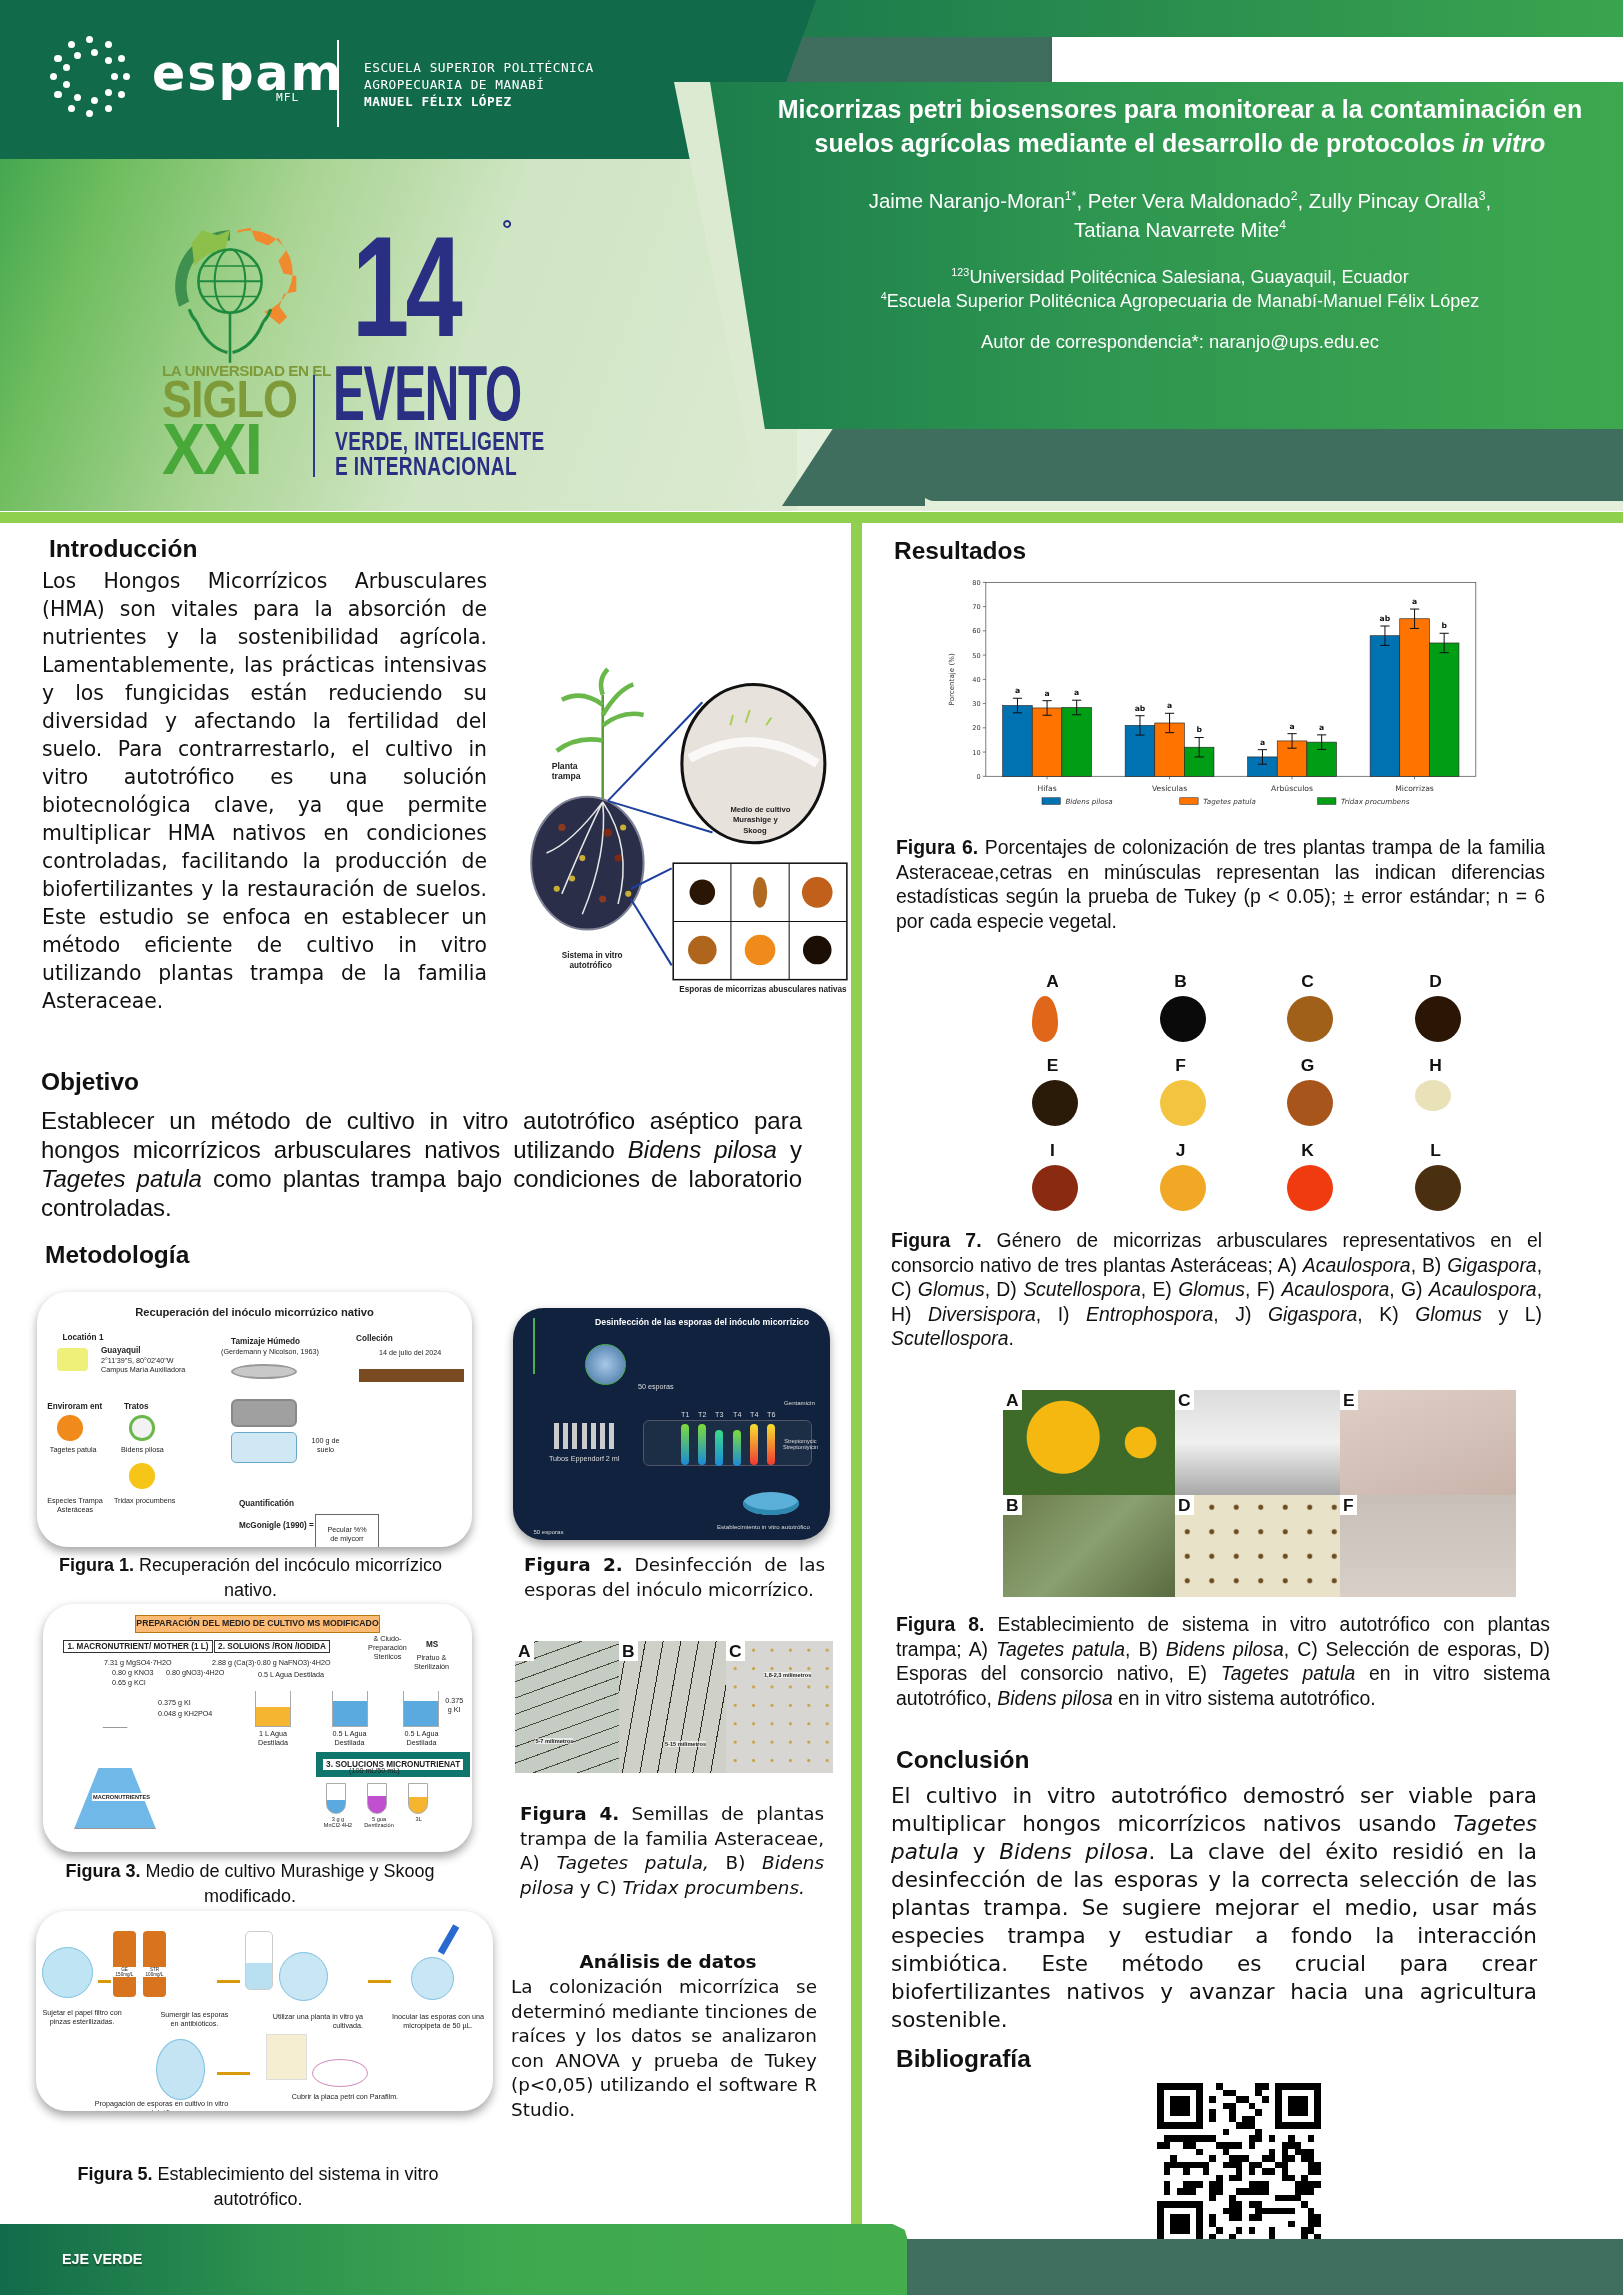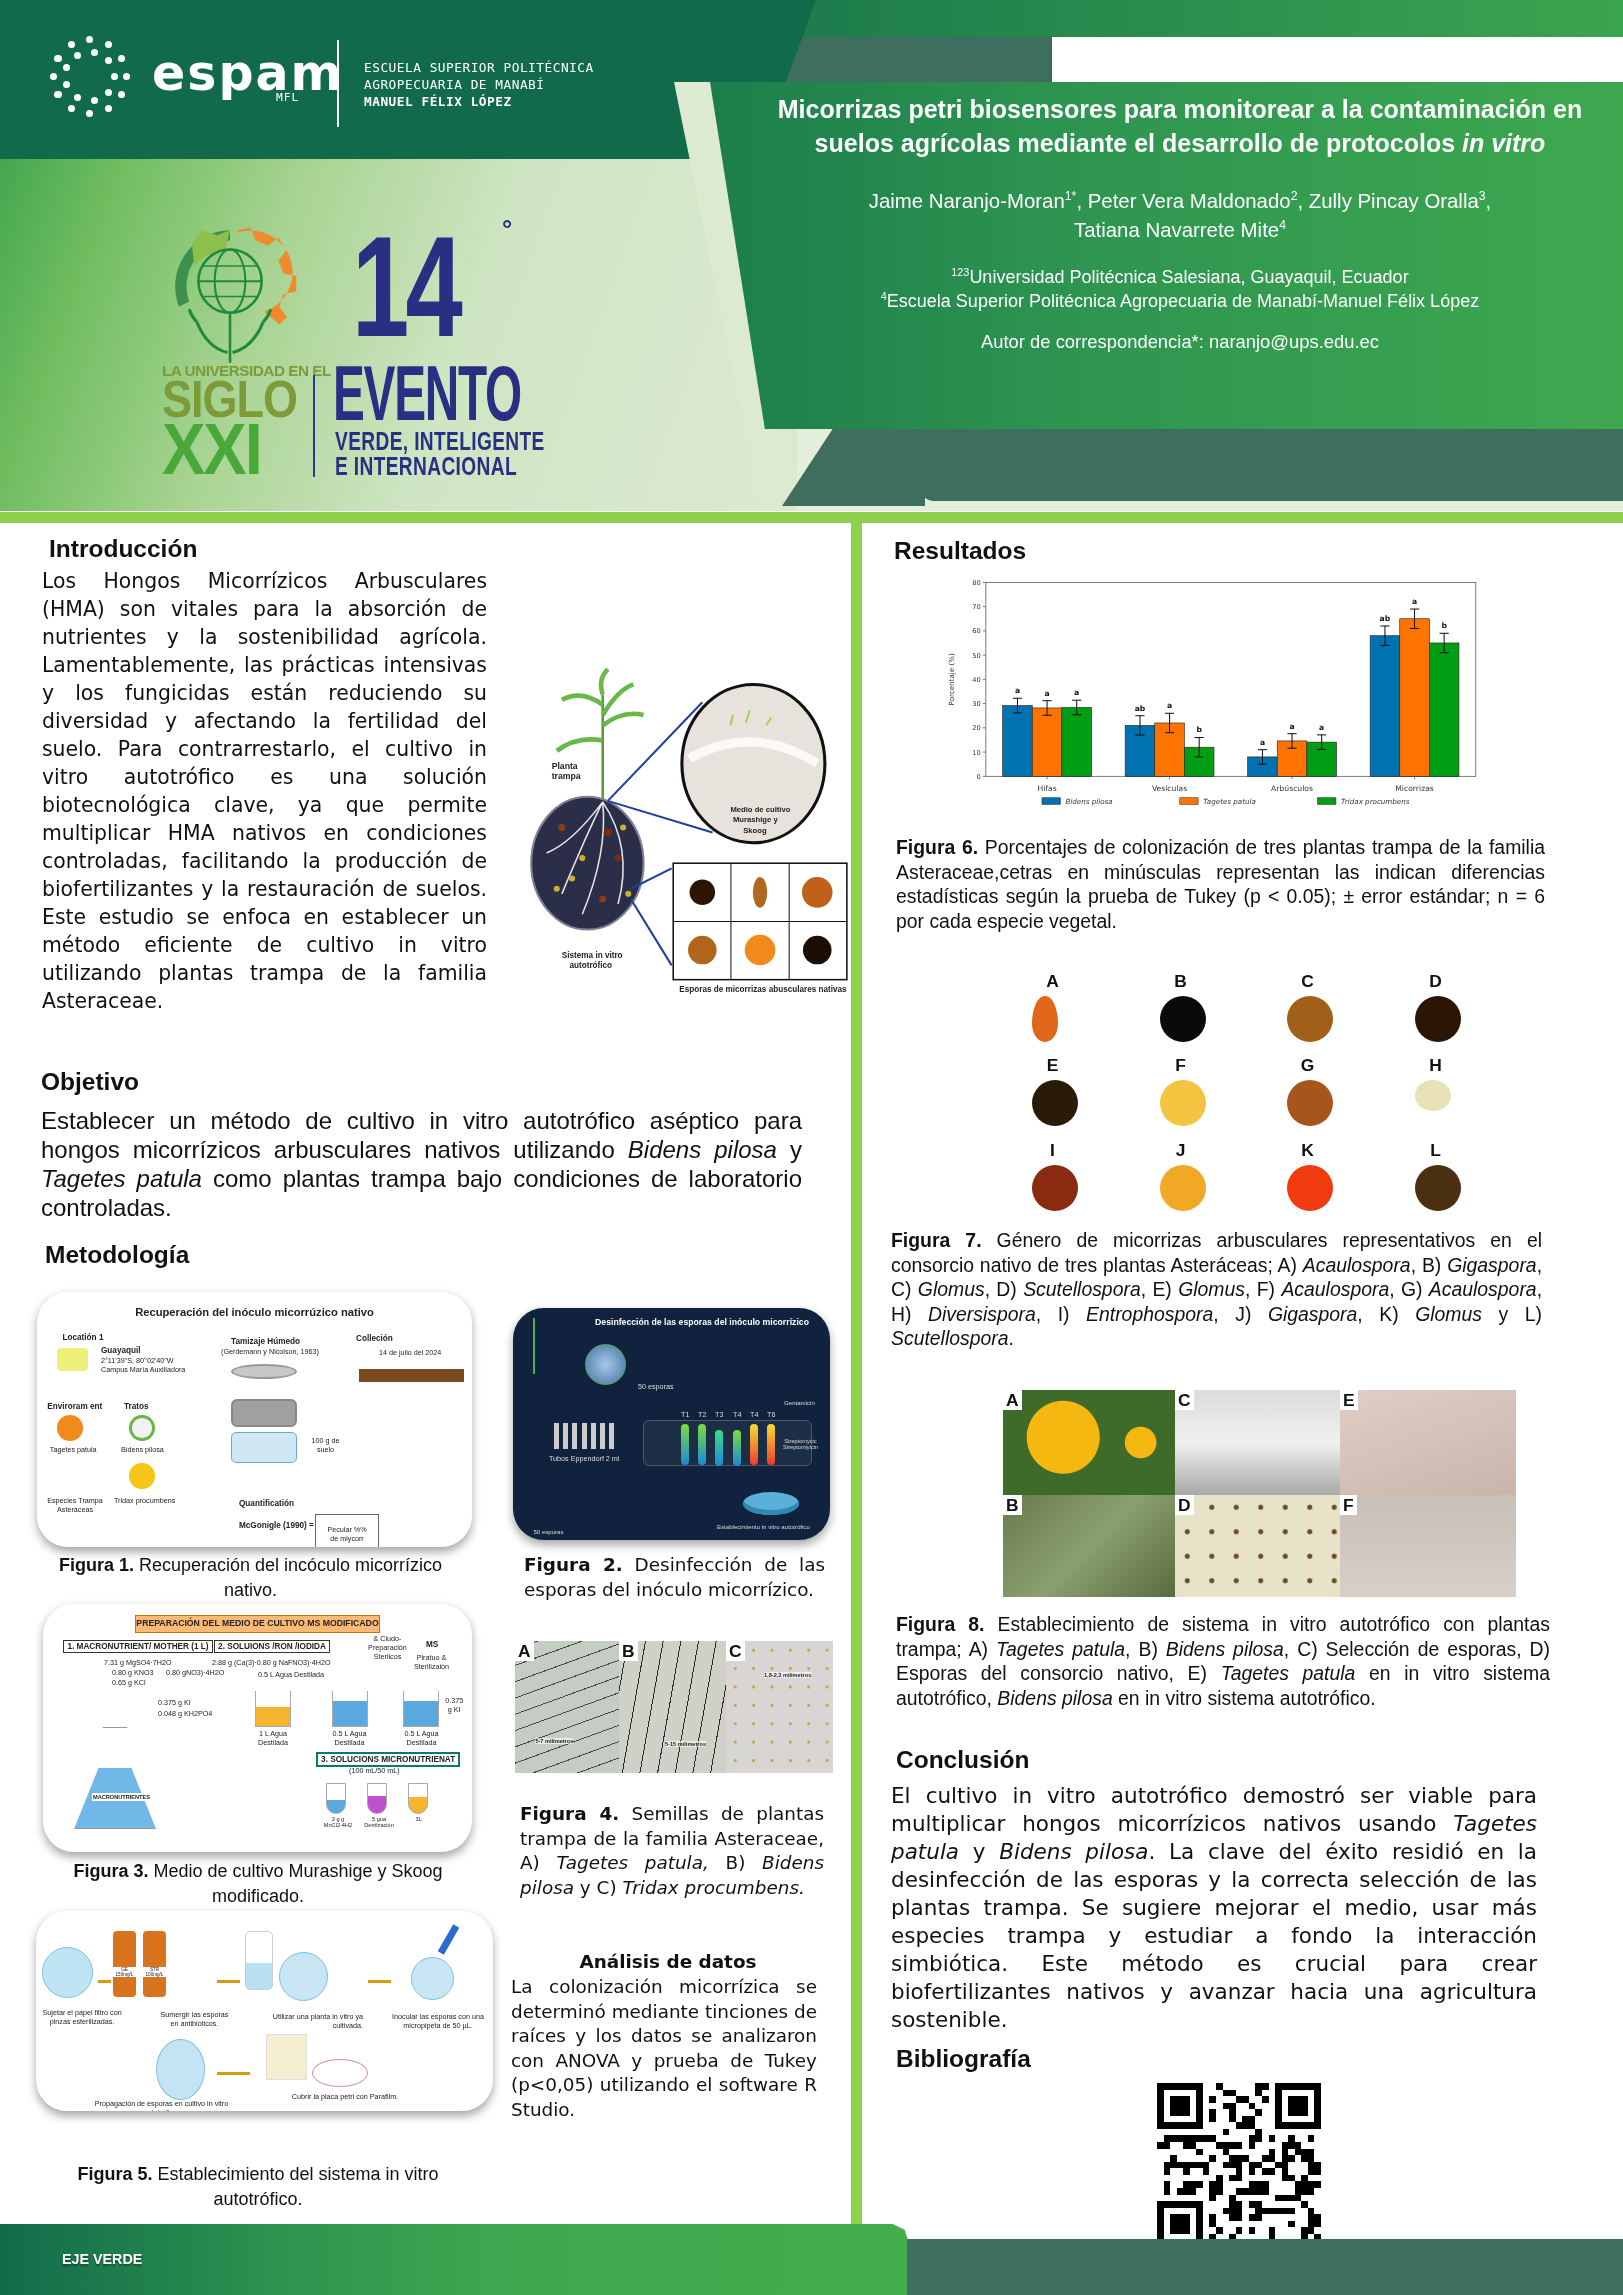--- a/index.html
+++ b/index.html
@@ -324,30 +324,30 @@
   <div class="fig-label" style="left:368px; top:49px; width:41px;">Piratuo &amp; Sterilizaión</div>
   <div style="position:absolute; left:31px; top:123px; width:82px; height:102px; background:linear-gradient(transparent 40%, #6fb8e8 40%); clip-path:polygon(35% 0,65% 0,65% 30%,100% 100%,0 100%,35% 30%); border:1px solid #999;"></div>
   <div class="fig-label b" style="left:49px; top:189px; font-size:5.6px; background:#fff; padding:1px;">MACRONUTRIENTES</div>
   <div style="position:absolute; left:212px; top:87px; width:36px; height:36px; background:linear-gradient(transparent 45%, #f5b531 45%); border:1px solid #aaa; border-top:none;"></div>
   <div style="position:absolute; left:289px; top:87px; width:36px; height:36px; background:linear-gradient(transparent 30%, #5aaae0 30%); border:1px solid #aaa; border-top:none;"></div>
   <div style="position:absolute; left:360px; top:87px; width:36px; height:36px; background:linear-gradient(transparent 30%, #5aaae0 30%); border:1px solid #aaa; border-top:none;"></div>
   <div class="fig-label" style="left:212px; top:125px; width:36px;">1 L Agua Destilada</div>
   <div class="fig-label" style="left:286px; top:125px; width:41px;">0.5 L Agua Destilada</div>
   <div class="fig-label" style="left:358px; top:125px; width:41px;">0.5 L Agua Destilada</div>
   <div class="fig-label" style="left:401px; top:92px; width:20.4px;">0.375 g KI</div>
-  <div class="fig-label b" style="left:273px; top:148px; border:2px solid #0f766e; padding:1px 3.1px;">3. SOLUCIONS MICRONUTRIENAT</div>
+  <div class="fig-label b" style="left:273px; top:148px; border:7px solid #0f766e; padding:1px 3.1px;">3. SOLUCIONS MICRONUTRIENAT</div>
   <div class="fig-label" style="left:306px; top:162px;">(100 mL/50 mL)</div>
   <div style="position:absolute; left:283px; top:179px; width:20.4px; height:31px; border-radius:0 0 10.2px 10.2px; background:linear-gradient(transparent 55%, #5aaae0 55%); border:1px solid #aaa;"></div>
   <div style="position:absolute; left:324px; top:179px; width:20.4px; height:31px; border-radius:0 0 10.2px 10.2px; background:linear-gradient(transparent 40%, #c050d0 40%); border:1px solid #aaa;"></div>
   <div style="position:absolute; left:365px; top:179px; width:20.4px; height:31px; border-radius:0 0 10.2px 10.2px; background:linear-gradient(transparent 45%, #f5b531 45%); border:1px solid #aaa;"></div>
   <div class="fig-label" style="left:276px; top:212px; width:38px; font-size:5.6px;">3 g g MnCl2·4H2</div>
   <div class="fig-label" style="left:317px; top:212px; width:38px; font-size:5.6px;">5 gua Derrilzación</div>
   <div class="fig-label" style="left:368px; top:212px; width:15.3px; font-size:5.6px;">3L</div>
 </div>
-<div class="cap center" style="left:56px; top:1859px; width:404px;"><b>Figura 3.</b><span> Medio de cultivo Murashige y Skoog modificado.</span></div>
+<div class="cap center" style="left:48px; top:1859px; width:404px;"><b>Figura 3.</b><span> Medio de cultivo Murashige y Skoog modificado.</span></div>
 
 <div class="seeds">
   <div class="seed-panel" style="left:0; width:104px; background:repeating-linear-gradient(160deg, #c5ccc4 0 7.2px, #4a4a3a 7.2px 8.2px, #c5ccc4 8.2px 15.3px);">
     <div class="photo-letter">A</div>
     <div class="fig-label b" style="left:20.4px; top:97px; font-size:5.6px; background:rgba(255,255,255,0.6);">5-7 milímetros</div>
   </div>
   <div class="seed-panel" style="left:104px; width:107px; background:repeating-linear-gradient(100deg, #cfd0c8 0 8.2px, #2a2a20 8.2px 9.2px, #cfd0c8 9.2px 17.4px);">
     <div class="photo-letter">B</div>
     <div class="fig-label b" style="left:46px; top:100px; font-size:5.6px; background:rgba(255,255,255,0.6);">5-15 milímetros</div>
   </div>

